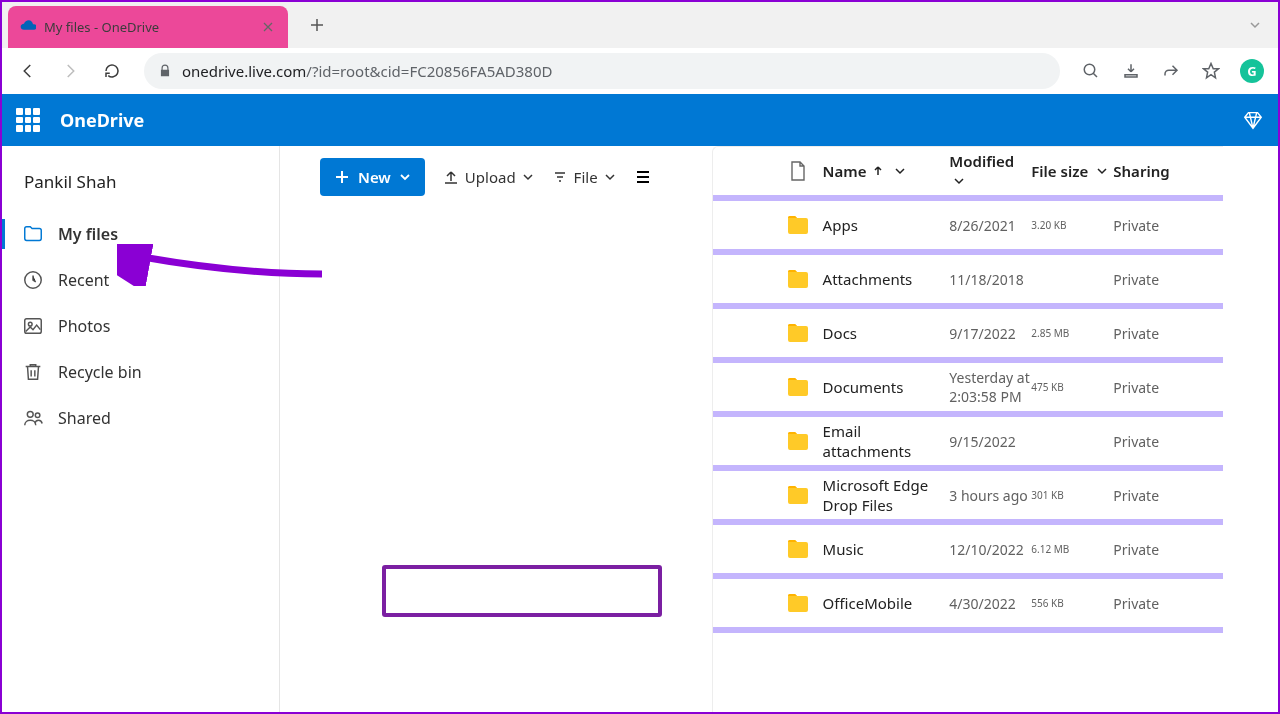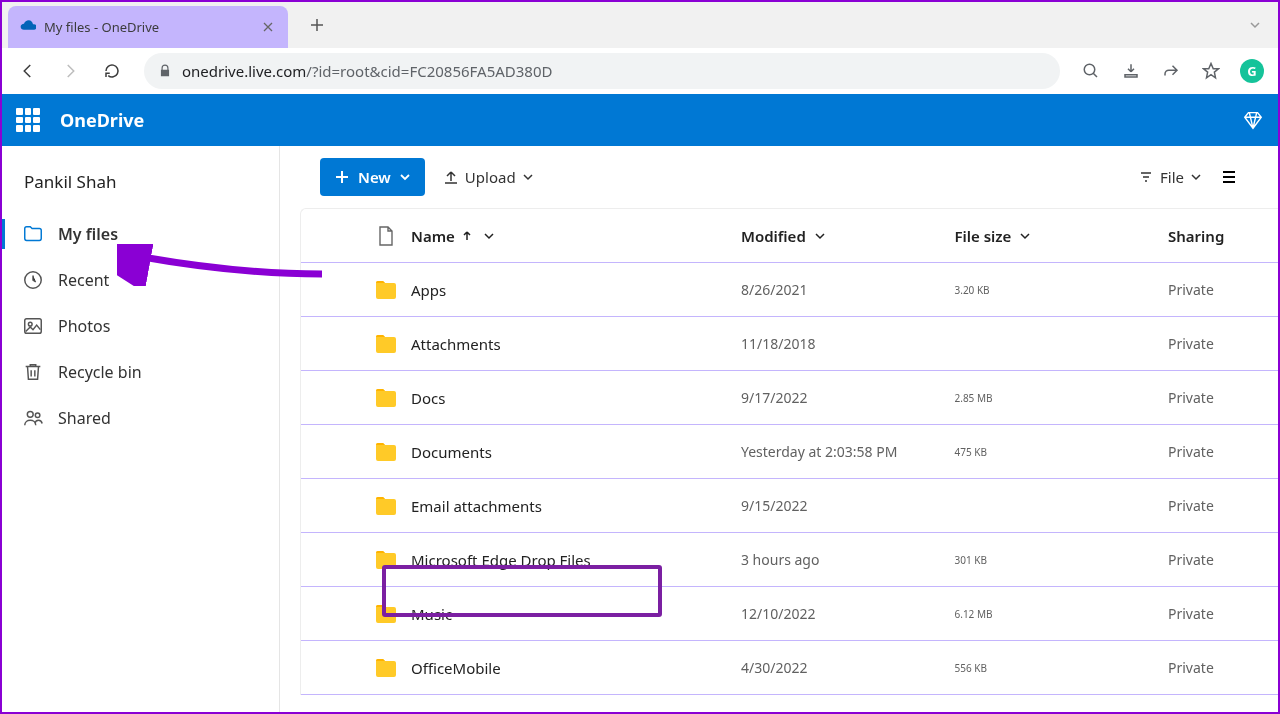--- a/index.html
+++ b/index.html
@@ -1,21 +1,21 @@
 <!DOCTYPE html>
 <html><head>
 <meta charset="utf-8">
 <style>
 * { margin: 0; padding: 0; box-sizing: border-box; font-family: "Segoe UI", system-ui, -apple-system, sans-serif; }
 body { width: 1280px; height: 714px; overflow: hidden; background: #fff; border: 2px solid #8a00d4; position: relative; }
 
 
 .browser-chrome { background: #f1f1f1; }
 .tab-bar { height: 46px; display: flex; align-items: center; }
-.tab { background: #c4b5fd; height: 42px; margin-top: 4px; border-radius: 8px 8px 0 0; display: flex; align-items: center; padding: 0 12px; width: 280px; margin-left: 6px; gap: 8px; }
+.tab { background: #ec4899; height: 42px; margin-top: 4px; border-radius: 8px 8px 0 0; display: flex; align-items: center; padding: 0 12px; width: 280px; margin-left: 6px; gap: 8px; }
 .tab .favicon { width: 16px; height: 16px; }
 .tab .title { flex: 1; font-size: 13px; color: #3c3c3c; white-space: nowrap; overflow: hidden; text-overflow: ellipsis; }
 .tab .close { width: 16px; height: 16px; display: flex; align-items: center; justify-content: center; color: #666; }
 .new-tab { width: 30px; height: 30px; margin-left: 14px; display: flex; align-items: center; justify-content: center; color: #555; border-radius: 50%; }
 .chevron-top { margin-left: auto; margin-right: 16px; color: #999; }
 
 .addr-bar { height: 46px; background: #fff; display: flex; align-items: center; padding: 17px 8px; gap: 6px; }
 .nav-btn { width: 36px; height: 36px; display: flex; align-items: center; justify-content: center; color: #3c3c3c; border-radius: 50%; }
 .nav-btn.disabled { color: #bdbdbd; }
 .url-box { flex: 1; height: 36px; display: flex; align-items: center; background: #f1f3f4; border-radius: 18px; padding: 0 14px; gap: 10px; margin: 0 8px; }
@@ -39,28 +39,28 @@
 
 .main { display: flex; height: calc(100% - 144px); }
 .sidebar { width: 278px; border-right: 1px solid #e5e5e5; padding: 24px 0; }
 .user-name { font-size: 17px; padding: 0 22px 18px; color: #222; }
 .nav-item { height: 46px; display: flex; align-items: center; padding: 0 20px; gap: 14px; font-size: 16px; color: #333; cursor: pointer; position: relative; }
 .nav-item.active { font-weight: 600; }
 .nav-item.active::before { content: ""; position: absolute; left: 0; top: 8px; bottom: 8px; width: 3px; background: #0078d4; }
 .nav-item .nicon { width: 22px; height: 22px; color: #555; flex-shrink:0; }
 .nav-item.active .nicon { color: #0078d4; }
 
-.content { flex: 1; display: flex; flex-direction: column; }
+.content { flex: 1; display: flex; flex-direction: row; }
 .toolbar { height: 62px; display: flex; align-items: center; padding: 0 40px; gap: 18px; }
 .btn-new { background: #0078d4; color: #fff; border: 0; border-radius: 4px; height: 38px; padding: 0 14px; display: flex; align-items: center; gap: 8px; font-size: 15px; font-weight: 600; cursor: pointer; }
 .btn-t { display: flex; align-items: center; gap: 6px; font-size: 15px; color: #333; cursor: pointer; }
 .toolbar .right { margin-left: auto; display: flex; gap: 18px; align-items:center; }
 
 .table { margin-left: 20px; border: 1px solid #ededed; border-bottom:0; border-right:0; border-radius: 6px 0 0 0; overflow:hidden; }
-.trow { display: flex; align-items: center; border-bottom: 1px solid #c4b5fd; min-height: 54px; }
+.trow { display: flex; align-items: center; border-bottom: 6px solid #c4b5fd; min-height: 54px; }
 .trow.header { font-weight: 600; color: #222; font-size:15px; }
 .c-sel { width: 60px; }
 .c-icon { width: 50px; display: flex; justify-content: center; }
 .c-name { flex: 1.7; display:flex; align-items:center; gap: 6px; font-size: 15px; color: #222; }
 .c-mod { flex: 1.1; font-size: 14px; color: #616161; }
 .c-size { flex: 1.1; font-size: 10px; color: #616161; }
 .c-share { width: 110px; font-size: 14px; color: #616161; text-align:left; }
 .trow.header .c-mod, .trow.header .c-size, .trow.header .c-share { color: #222; font-size:15px; }
 .folder-ico { width: 24px; height: 22px; }
 

